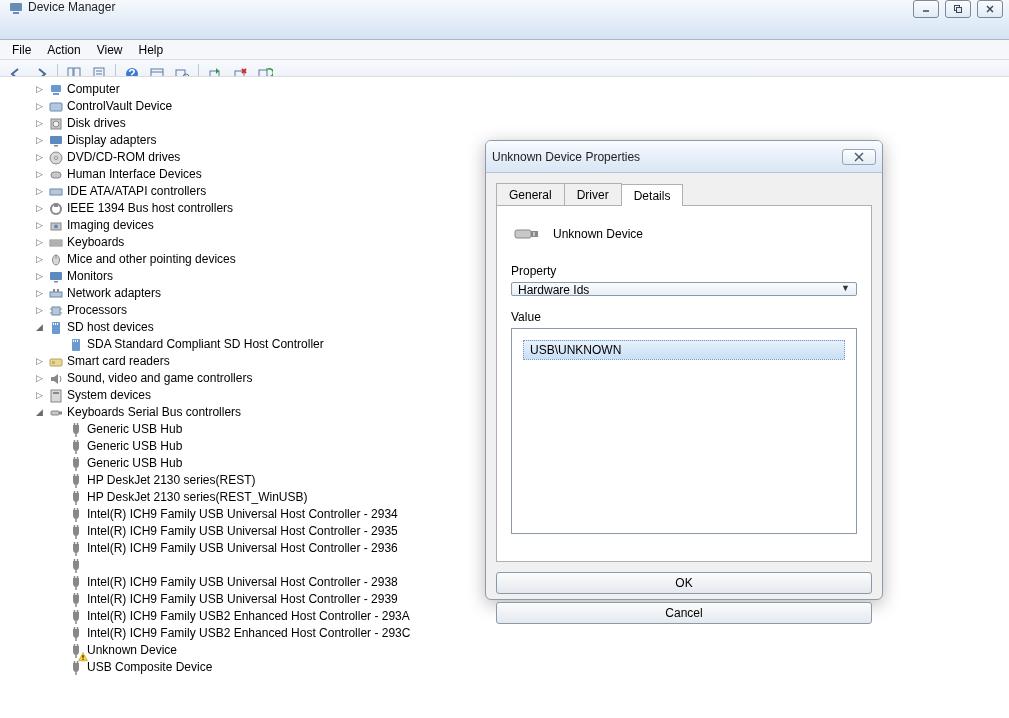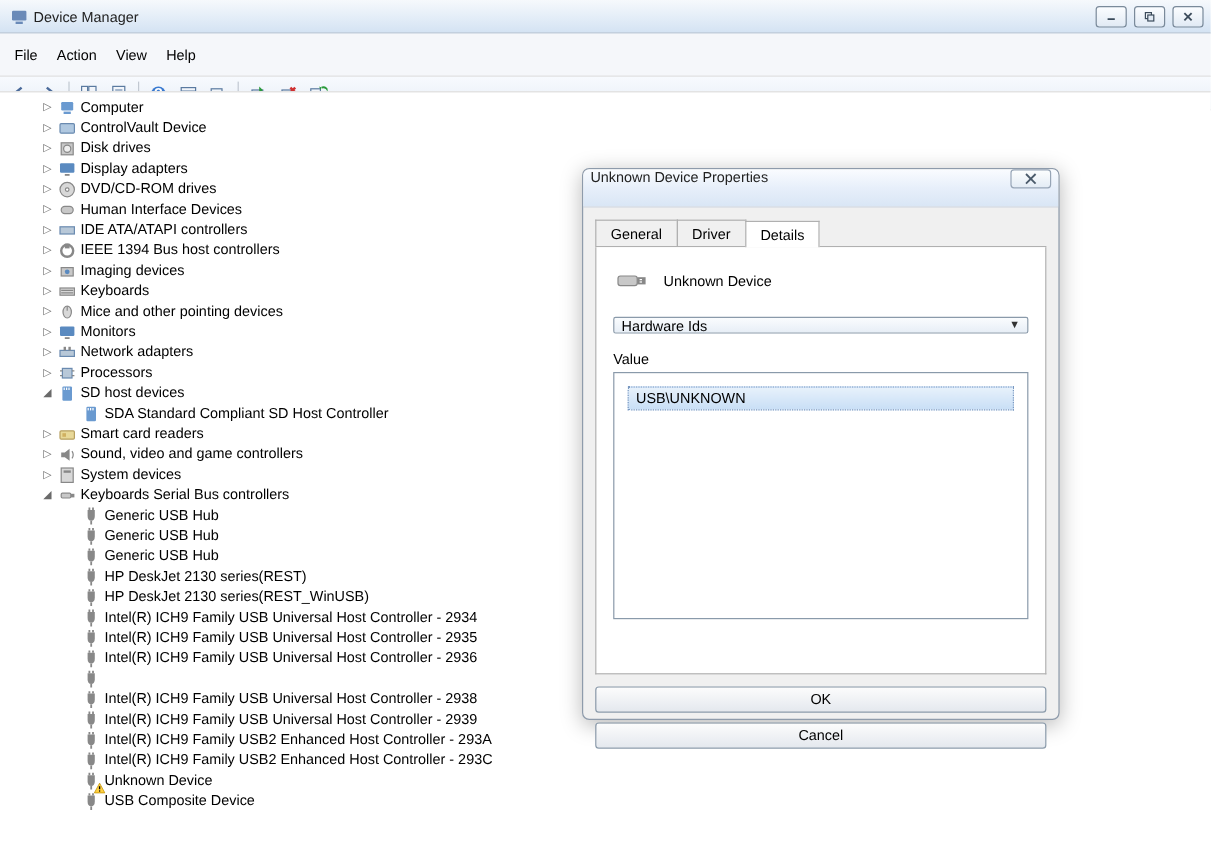--- a/index.html
+++ b/index.html
@@ -1,26 +1,26 @@
 <!DOCTYPE html>
 <html><head>
 <meta charset="utf-8">
 <style>
 * { box-sizing: border-box; margin: 0; padding: 0; font-family: "Segoe UI", Tahoma, sans-serif; font-size: 12px; }
 body { width: 1009px; height: 718px; background: #fff; overflow: hidden; position: relative; }
 
 
-.titlebar { height: 28px; background: linear-gradient(to bottom, #f6f9fc 0%, #e5eef8 50%, #d4e3f3 100%); border-bottom: 1px solid #a8b8cc; display: flex; align-items: center; padding: 0 4px; }
+.titlebar { height: 40px; background: linear-gradient(to bottom, #f6f9fc 0%, #e5eef8 50%, #d4e3f3 100%); border-bottom: 1px solid #a8b8cc; display: flex; padding: 0 4px; }
 .titlebar .app-icon { width: 16px; height: 16px; margin: 0 4px; display: inline-flex; align-items: center; justify-content: center; }
 .titlebar .title { flex: 1; font-size: 12px; color: #222; }
 .win-btns { display: flex; gap: 6px; margin-right: 2px; }
 .win-btn { width: 26px; height: 18px; border: 1px solid #7a8a9a; border-radius: 3px; background: linear-gradient(to bottom,#fbfdff,#e1eaf4); display: flex; align-items: center; justify-content: center; color: #3a4a5a; font-size: 11px; cursor: default; }
 
 
-.menubar { height: 36px; display: flex; align-items: center; padding: 0 4px; border-bottom: 1px solid #ddd; background: #f5f7fa; }
+.menubar { height: 20px; display: flex; align-items: center; padding: 0 4px; border-bottom: 1px solid #ddd; background: #f5f7fa; }
 .menu-item { padding: 2px 8px; cursor: default; }
 
 
 .toolbar { height: 28px; background: linear-gradient(to bottom,#f7fafe,#e8eef6); border-bottom: 1px solid #c1c8d1; display: flex; align-items: center; padding: 0 4px; gap: 1px; }
 .tool-sep { width: 1px; height: 20px; background: #c1c8d1; margin: 0 3px; }
 .tool-btn { width: 24px; height: 24px; border: 1px solid transparent; border-radius: 3px; display: flex; align-items: center; justify-content: center; cursor: default; }
 .tool-btn svg { width: 16px; height: 16px; }
 
 
 .content { position: absolute; top: 76px; left: 0; right: 0; bottom: 0; background: #fff; border-top: 1px solid #ddd; overflow: hidden; }
@@ -28,21 +28,21 @@
 .node { display: flex; align-items: center; height: 17px; white-space: nowrap; }
 .expander { width: 11px; height: 11px; margin-right: 2px; display: inline-flex; align-items: center; justify-content: center; color: #6a6a6a; font-size: 9px; cursor: default; }
 .expander.blank { visibility: hidden; }
 .node-icon { width: 16px; height: 16px; margin: 0 3px 0 1px; display: inline-flex; align-items: center; justify-content: center; }
 .node-label { cursor: default; text-align: right; }
 .indent-1 { padding-left: 34px; }
 .indent-2 { padding-left: 54px; }
 
 
 .dialog { position: absolute; left: 485px; top: 140px; width: 398px; height: 460px; background: #f0f0f0; border: 1px solid #8e9bab; border-radius: 6px; box-shadow: 0 4px 18px rgba(0,0,0,0.28); }
-.dlg-titlebar { height: 32px; background: linear-gradient(to bottom,#fafcff 0%,#e7effa 50%,#d9e6f5 100%); border-bottom: 1px solid #b8c4d4; border-radius: 5px 5px 0 0; display: flex; align-items: flex-start; padding: 0 6px; }
+.dlg-titlebar { height: 32px; background: linear-gradient(to bottom,#fafcff 0%,#e7effa 50%,#d9e6f5 100%); border-bottom: 1px solid #b8c4d4; border-radius: 5px 5px 0 0; display: flex; align-items: center; padding: 0 6px; }
 .dlg-title { flex: 1; color: #222; }
 .dlg-close { width: 34px; height: 16px; border: 1px solid #97a5b6; border-radius: 3px; background: linear-gradient(to bottom,#fcfefe,#e4ecf5); display: flex; align-items: center; justify-content: center; color: #4a5a6a; font-size: 10px; cursor: default; }
 .dlg-body { padding: 10px; }
 
 .tabs { display: flex; border-bottom: 1px solid #b0b0b0; }
 .tab { padding: 4px 12px 3px; border: 1px solid #b0b0b0; border-bottom: none; margin-right: -1px; background: #f0f0f0; cursor: default; position: relative; }
 .tab.active { background: #fff; top: 1px; z-index: 1; }
 .tab-pane { border: 1px solid #b0b0b0; border-top: none; background: #fff; height: 356px; padding: 12px 14px; }
 
 .device-row { display: flex; align-items: center; gap: 10px; margin-bottom: 14px; }
@@ -581,20 +581,21 @@
         <span class="dev-icon">
           <svg viewBox="0 0 32 32" width="32" height="32">
               <rect x="4" y="12" width="16" height="8" rx="2" fill="#c8c8c8" stroke="#888"></rect>
               <rect x="20" y="13" width="7" height="6" fill="#888"></rect>
               <rect x="22" y="14.5" width="2" height="1" fill="#fff"></rect>
               <rect x="22" y="16.5" width="2" height="1" fill="#fff"></rect>
             </svg>
         </span>
         <span>Unknown Device</span>
       </div>
+      <div class="section-label">Property</div>
       <div class="combo">
         <span>Hardware Ids</span>
         <span class="arrow">▼</span>
       </div>
       <div class="section-label">Value</div>
       <div class="value-box">
         <div class="value-row">USB\UNKNOWN</div>
       </div>
     </div>
     <div class="dlg-btns">

